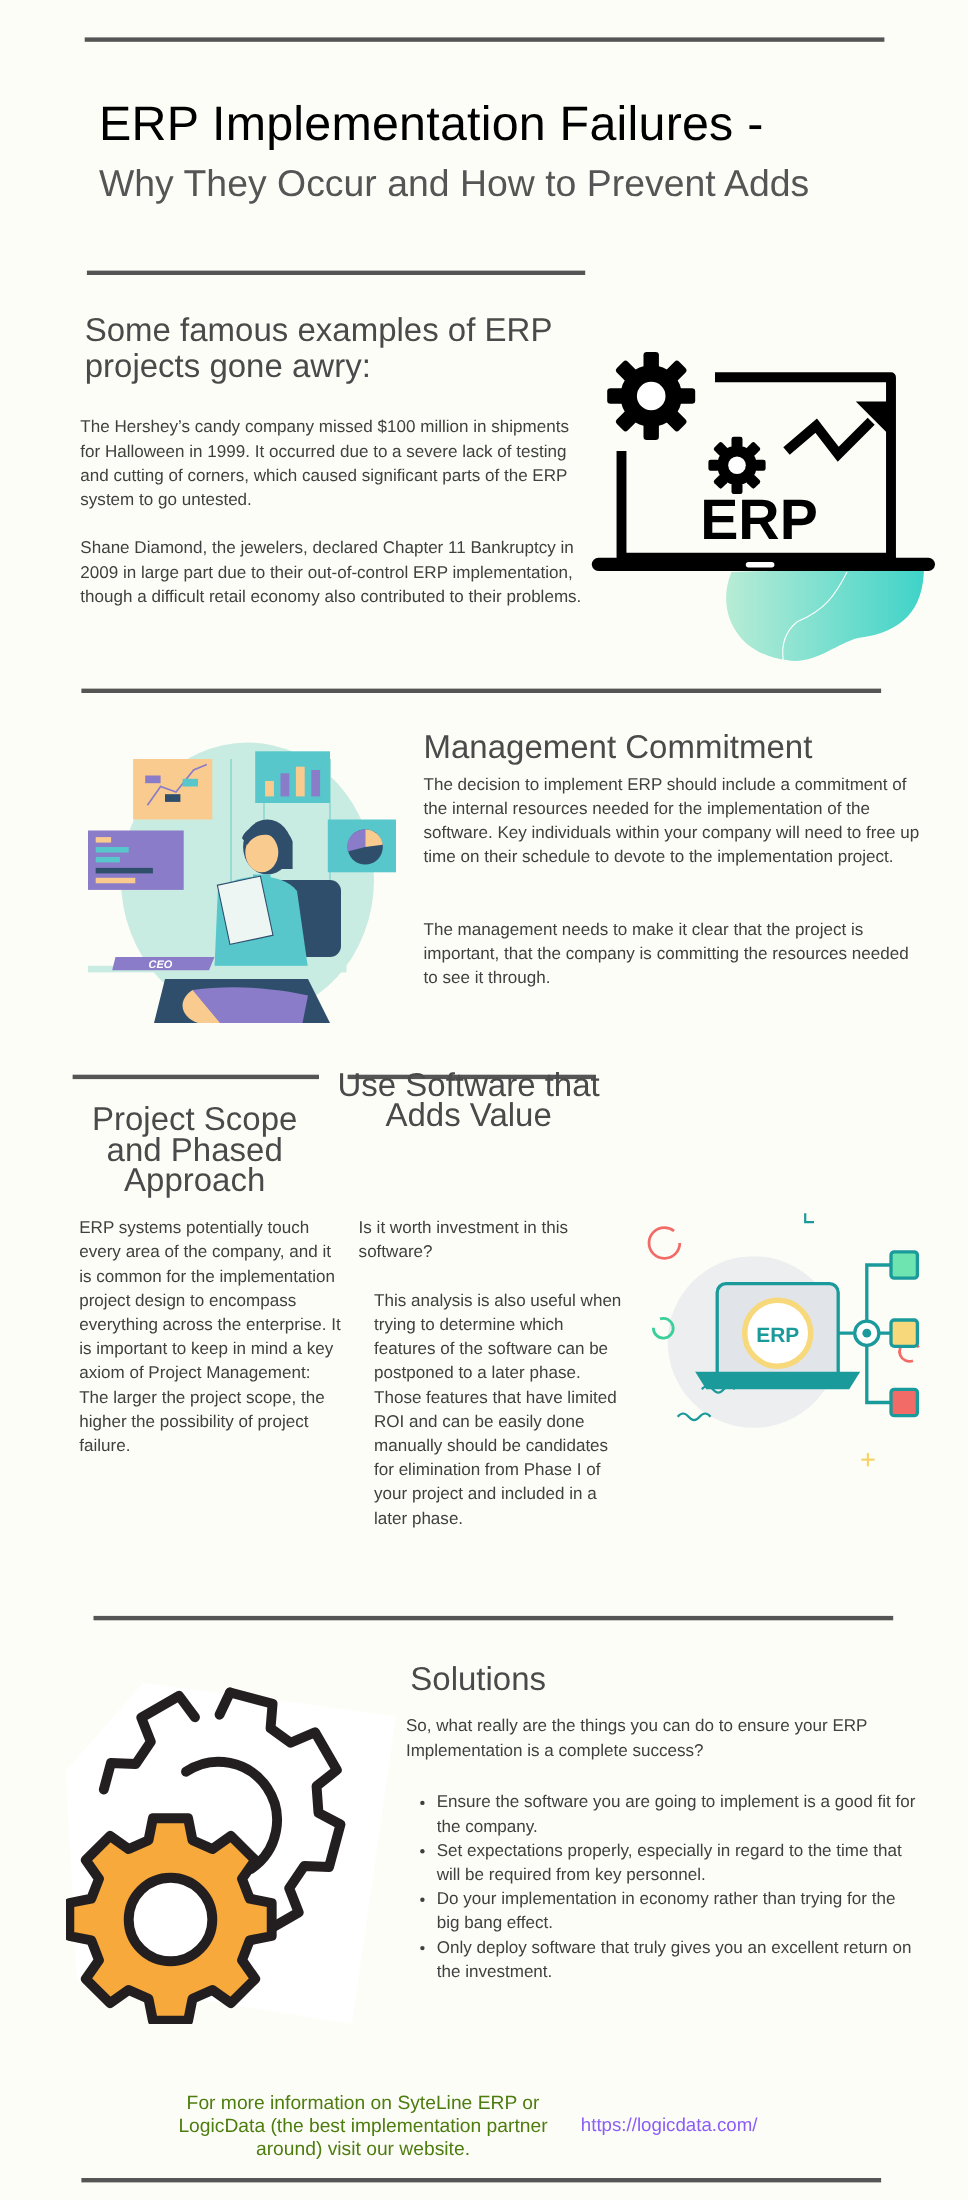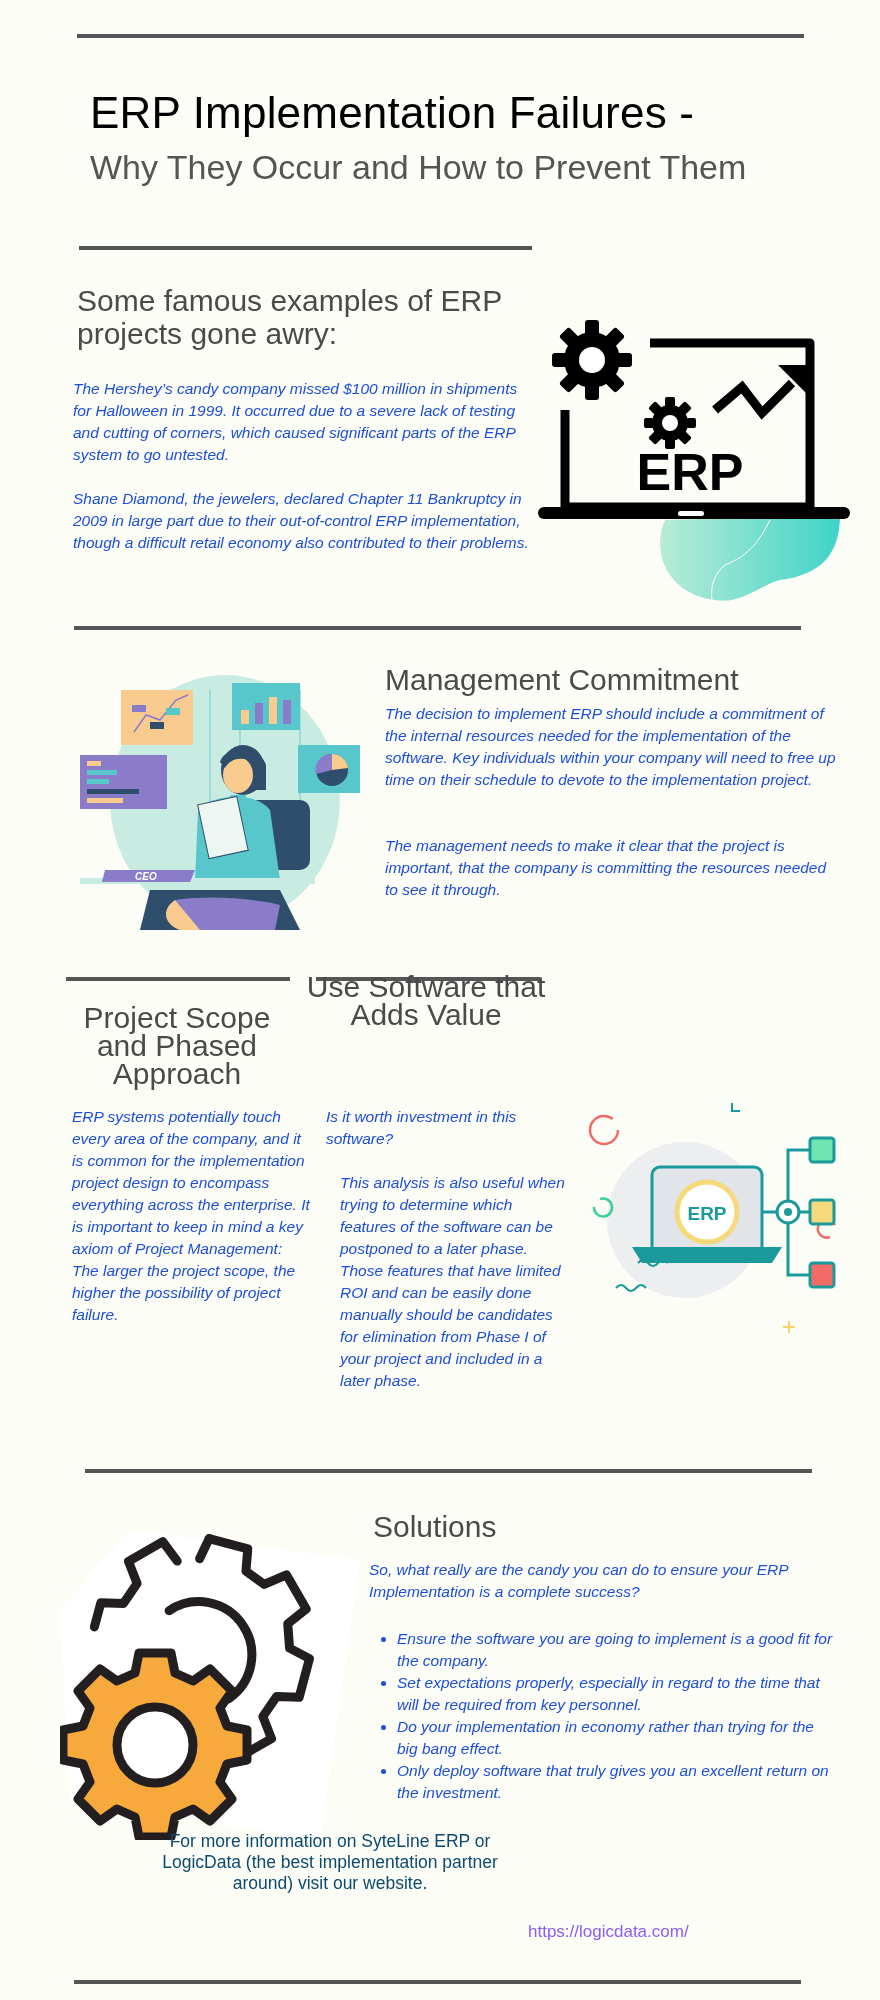--- a/index.html
+++ b/index.html
@@ -2,33 +2,33 @@
 <html><head>
 <meta charset="utf-8">
 <style>
   html,body{margin:0;padding:0;}
   body{width:880px;height:2000px;background:#fdfdf8;position:relative;overflow:hidden;font-family:"Liberation Sans",sans-serif;color:#222;}
   .abs{position:absolute;}
   .rule{position:absolute;height:4px;background:#555555;}
   .title{font-size:44px;color:#000;font-weight:normal;letter-spacing:0.2px;white-space:nowrap;}
   .subtitle{font-size:34px;color:#555;font-weight:normal;white-space:nowrap;}
   .h2{font-size:30px;color:#4a4a4a;line-height:33px;}
-  .body{font-size:15.5px;line-height:22px;color:#1d4ed8;font-style:italic;}
+  .body{font-size:15.5px;line-height:22px;color:#404040;}
   .center{text-align:center;}
   ul.sol{margin:0;padding-left:28px;}
   ul.sol li{margin:0;}
   .link{color:#8b5cf6;font-size:17px;}
 </style>
 </head>
 <body>
 
 <div class="rule" style="left:77px;top:34px;width:727px;"></div>
 
 <div class="abs title" style="left:90px;top:88px;">ERP Implementation Failures -</div>
-<div class="abs subtitle" style="left:90px;top:148px;">Why They Occur and How to Prevent Them</div>
+<div class="abs subtitle" style="left:90px;top:148px;">Why They Occur and How to Prevent Adds</div>
 
 <div class="rule" style="left:79px;top:246px;width:453px;"></div>
 
 <div class="abs h2" style="left:77px;top:284px;width:470px;">Some famous examples of ERP projects gone awry:</div>
 <div class="abs body" style="left:73px;top:378px;width:460px;">The Hershey’s candy company missed $100 million in shipments for Halloween in 1999. It occurred due to a severe lack of testing and cutting of corners, which caused significant parts of the ERP system to go untested.</div>
 <div class="abs body" style="left:73px;top:488px;width:460px;">Shane Diamond, the jewelers, declared Chapter 11 Bankruptcy in 2009 in large part due to their out-of-control ERP implementation, though a difficult retail economy also contributed to their problems.</div>
 
 <div class="abs" style="left:530px;top:315px;width:330px;height:290px;">
   <svg width="330" height="290" viewBox="0 0 330 290">
     <defs>
@@ -186,24 +186,24 @@
     </g>
 
     <g transform="translate(95,245)">
       <path d="M-16 -92 L16 -92 L20 -72 L38 -64 L55 -76 L77 -54 L65 -37 L72 -19 L92 -15 L92 15 L72 19 L65 37 L77 54 L55 76 L38 64 L20 72 L16 92 L-16 92 L-20 72 L-38 64 L-55 76 L-77 54 L-65 37 L-72 19 L-92 15 L-92 -15 L-72 -19 L-65 -37 L-77 -54 L-55 -76 L-38 -64 L-20 -72 Z" fill="#f7a93b" stroke="#231f20" stroke-width="9" stroke-linejoin="round"></path>
       <circle r="38" fill="#ffffff" stroke="#231f20" stroke-width="9"></circle>
     </g>
   </svg>
 </div>
 
 <div class="abs h2" style="left:373px;top:1510px;">Solutions</div>
-<div class="abs body" style="left:369px;top:1559px;width:470px;">So, what really are the candy you can do to ensure your ERP Implementation is a complete success?</div>
+<div class="abs body" style="left:369px;top:1559px;width:470px;">So, what really are the things you can do to ensure your ERP Implementation is a complete success?</div>
 <ul class="abs body sol" style="left:369px;top:1628px;width:440px;">
   <li>Ensure the software you are going to implement is a good fit for the company.</li>
   <li>Set expectations properly, especially in regard to the time that will be required from key personnel.</li>
   <li>Do your implementation in economy rather than trying for the big bang effect.</li>
   <li>Only deploy software that truly gives you an excellent return on the investment.</li>
 </ul>
 
-<div class="abs center" style="left:150px;top:1831px;width:360px;font-size:17.5px;line-height:21px;color:#0c4a6e;">For more information on SyteLine ERP or LogicData (the best implementation partner around) visit our website.</div>
+<div class="abs center" style="left:150px;top:1901px;width:360px;font-size:17.5px;line-height:21px;color:#4d7c0f;">For more information on SyteLine ERP or LogicData (the best implementation partner around) visit our website.</div>
 <a class="abs link" style="left:528px;top:1922px;text-decoration:none;">https://logicdata.com/</a>
 
 <div class="rule" style="left:74px;top:1980px;width:727px;"></div>
 
 </body></html>

